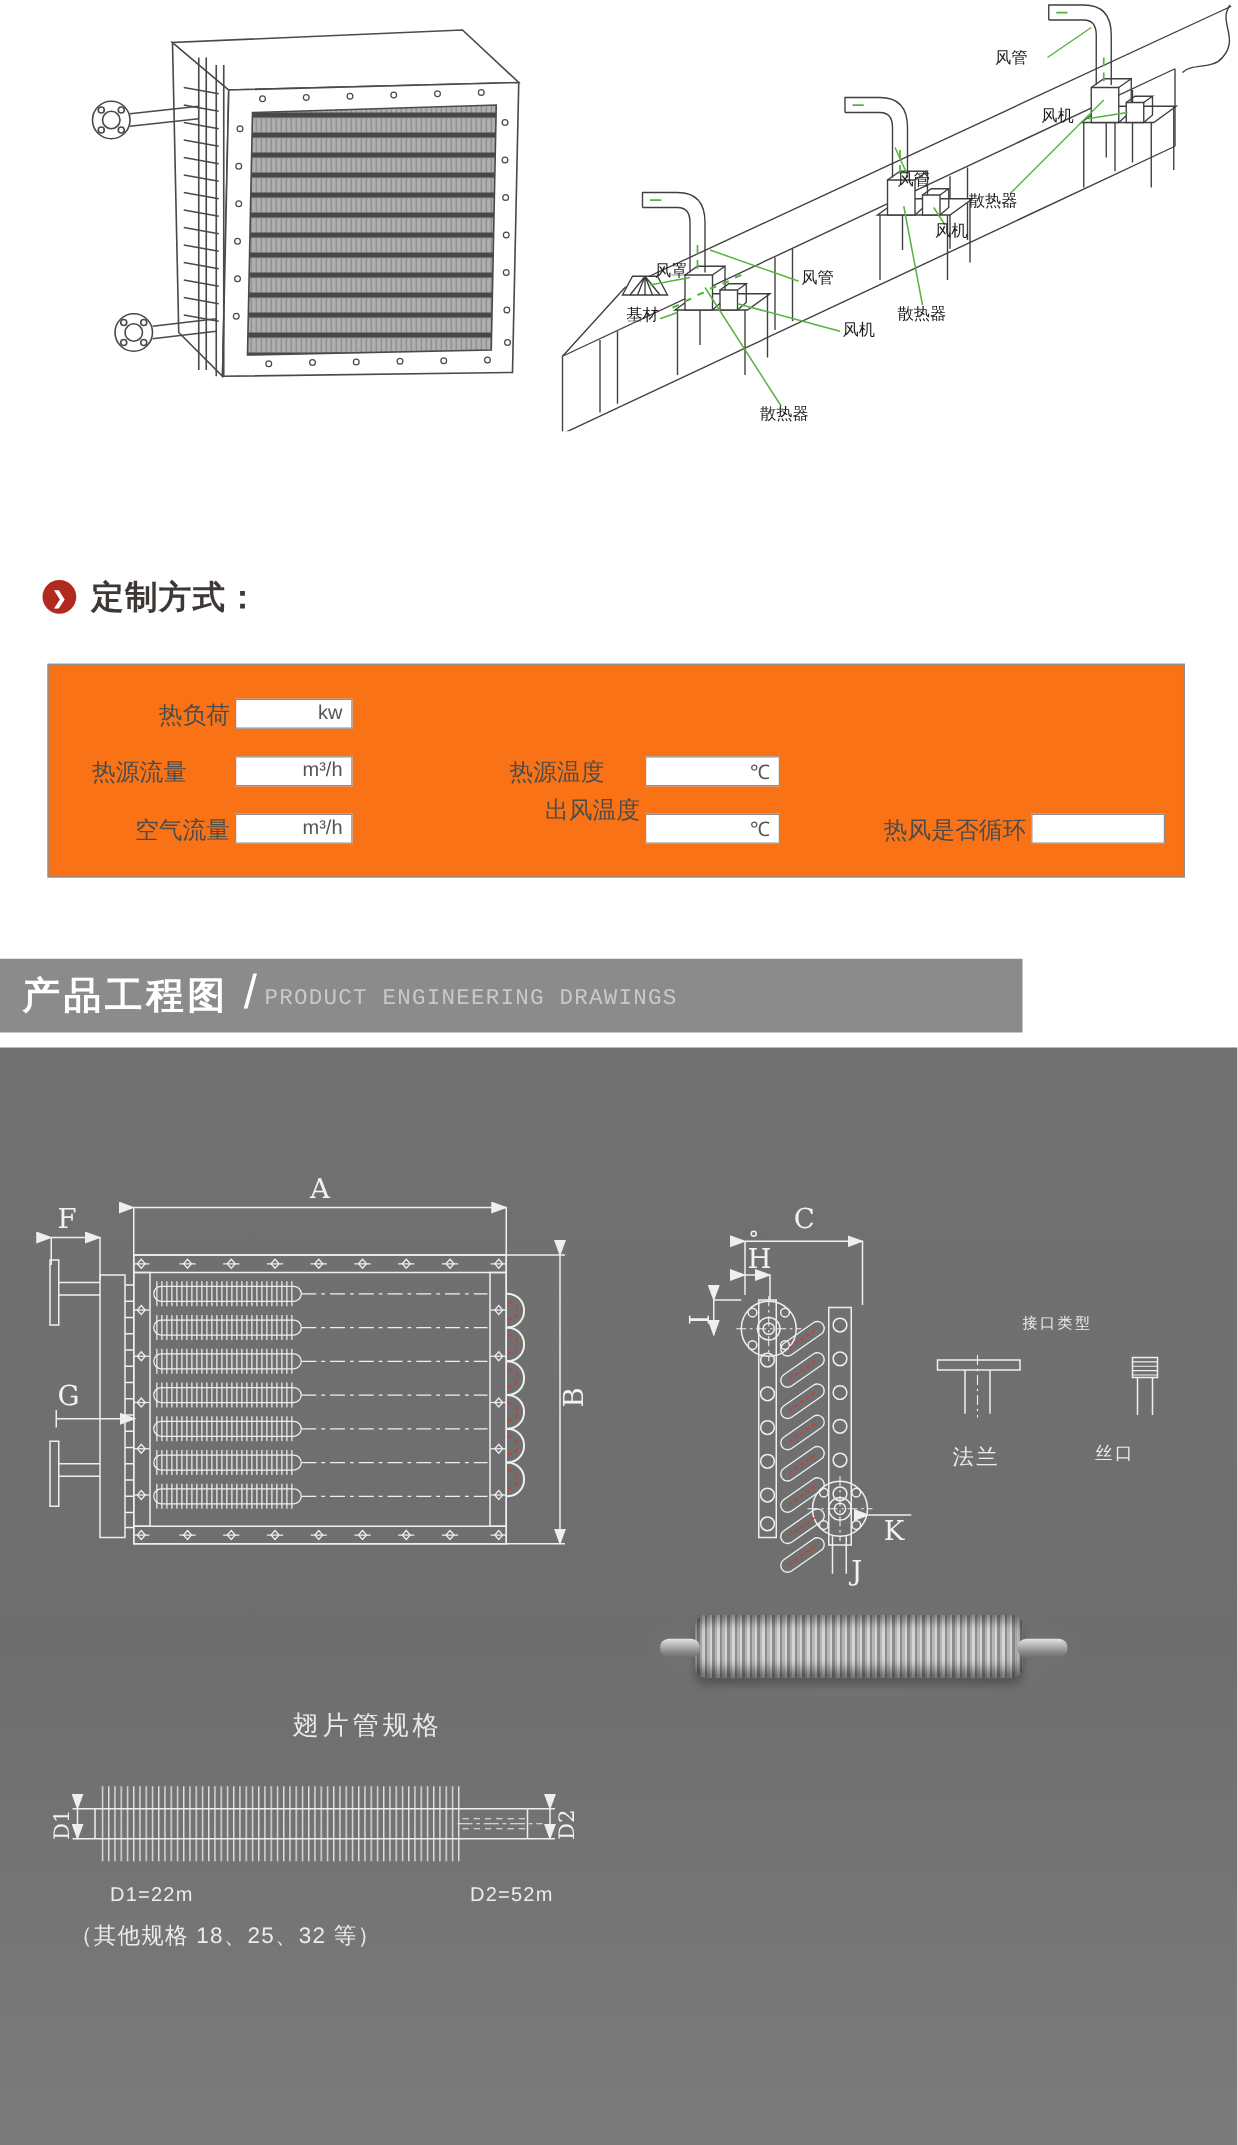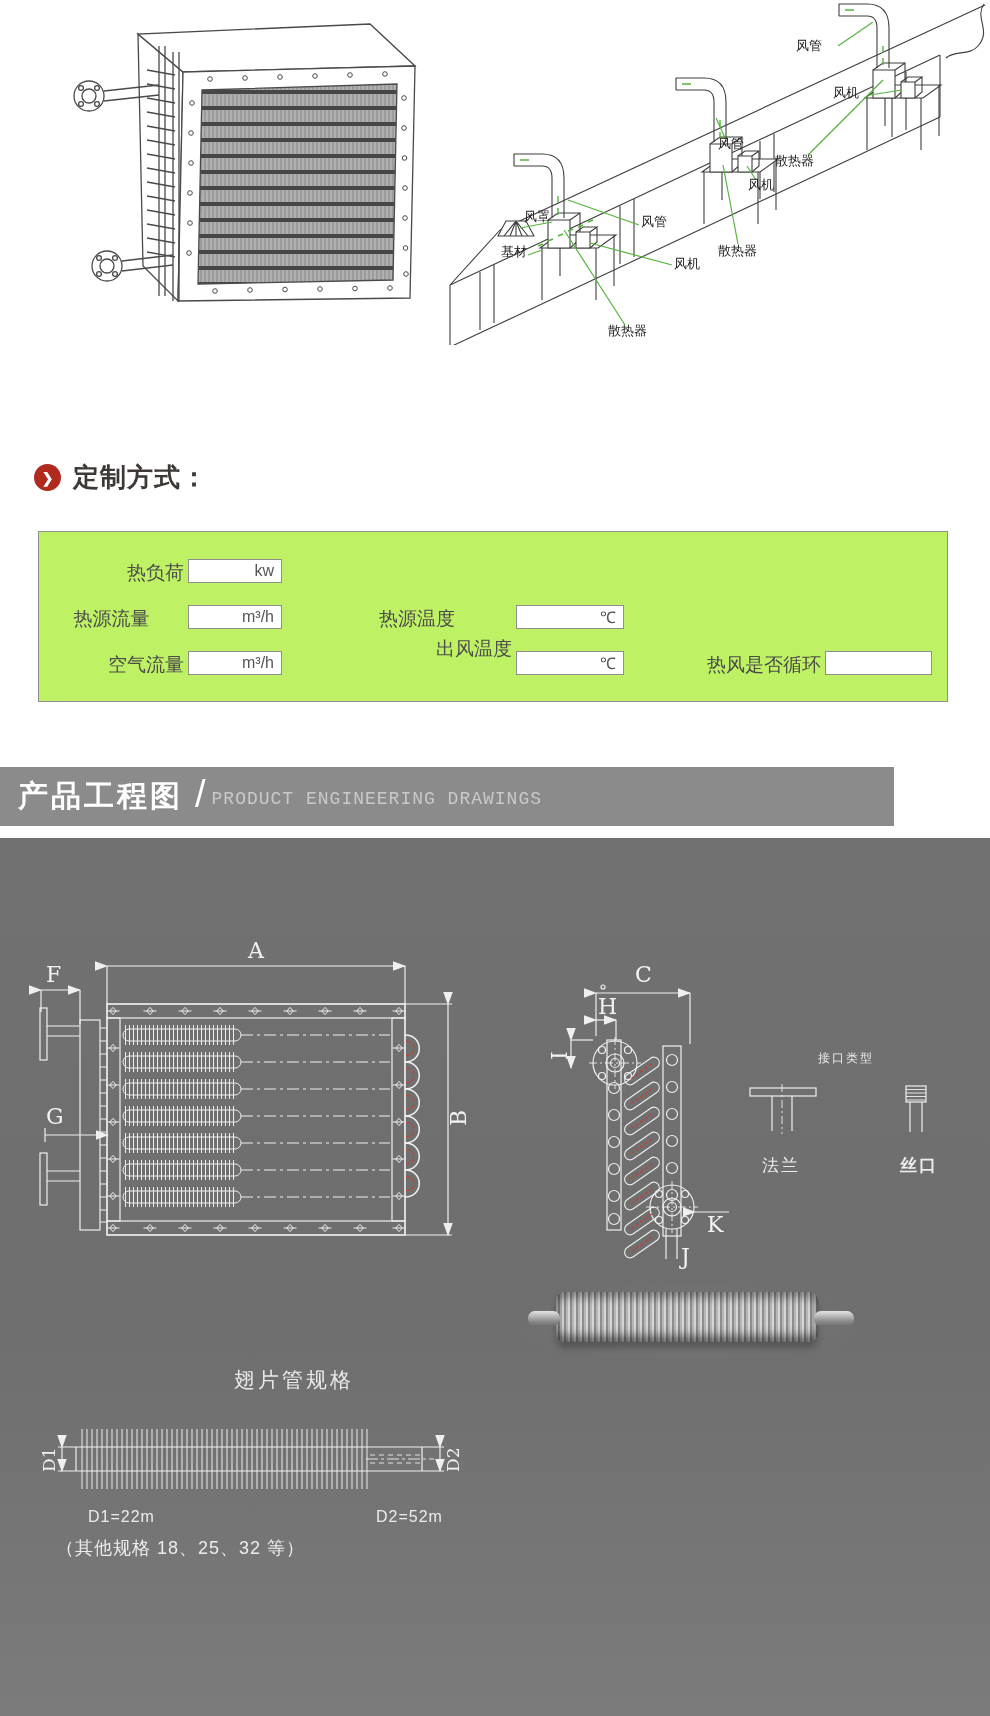--- a/index.html
+++ b/index.html
@@ -16,39 +16,39 @@
   .diaglabel{font-size:13px;fill:#1c1c1c;}
 
   
   .custom-row{left:34px;top:460px;display:flex;align-items:center;}
   .red-icon{width:27px;height:27px;border-radius:50%;background:#b02a20;color:#fff;
     display:flex;align-items:center;justify-content:center;font-size:14px;font-weight:bold;}
   .custom-title{font-size:26px;font-weight:bold;color:#3d3835;margin-left:12px;letter-spacing:1px;}
   .custom-desc{font-size:19px;color:#47433f;margin-left:2px;letter-spacing:2px;}
 
   
-  .form-box{left:38px;top:531px;width:908px;height:169px;border:1px solid #8f8f8f;background:#bef264;}
+  .form-box{left:38px;top:531px;width:908px;height:169px;border:1px solid #8f8f8f;background:#f97316;}
   .f-label{position:absolute;font-size:19px;color:#4c4c4c;height:26px;line-height:26px;}
   .f-input{position:absolute;height:24px;border:1px solid #8f8f8f;background:#fff;
     display:flex;align-items:center;justify-content:flex-end;padding-right:7px;
     font-size:16px;color:#555;box-sizing:border-box;}
 
   
-  .bar{left:0;top:767px;width:894px;height:59px;background:#8b8b8b;display:flex;align-items:center;}
+  .bar{left:0;top:767px;width:818px;height:59px;background:#8b8b8b;display:flex;align-items:center;}
   .bar-cn{font-size:30px;font-weight:bold;color:#ffffff;letter-spacing:3px;margin-left:18px;}
   .bar-slash{font-size:38px;color:#ffffff;font-weight:400;margin:0 6px 4px 12px;}
   .bar-en{font-size:18px;color:#c9c9c9;letter-spacing:1px;margin-bottom:-4px;font-family:Liberation Mono, monospace;}
 
   
   .gray-section{left:0;top:838px;width:990px;height:878px;
     background:linear-gradient(180deg,#717171 0%,#6e6e6e 55%,#7b7b7b 100%);}
   .g-text{position:absolute;color:#ececec;}
   .iface-title{left:818px;top:212px;font-size:12px;letter-spacing:2px;}
   .iface-lab1{left:762px;top:316px;font-size:17px;letter-spacing:2px;}
-  .iface-lab2{left:900px;top:316px;font-size:17px;letter-spacing:2px;font-weight:bold;}
+  .iface-lab2{left:876px;top:316px;font-size:14px;letter-spacing:2px;}
   .fin-title{left:234px;top:528px;font-size:21px;letter-spacing:3px;color:#e9e9e9;}
   .d-spec{font-size:16px;color:#ececec;letter-spacing:1px;}
   .other-specs{left:56px;top:698px;font-size:18px;color:#ececec;letter-spacing:1px;}
 
   
   .photo{left:518px;top:442px;width:345px;height:78px;
     background:radial-gradient(ellipse at 50% 55%, #7a7a7a 0%, rgba(122,122,122,0) 75%);}
   .photo .fins{position:absolute;left:38px;top:12px;width:262px;height:50px;border-radius:9px;
     background:repeating-linear-gradient(90deg,#d6d6d6 0 2px,#8d8d8d 2px 4px,#b7b7b7 4px 6px);
     box-shadow:inset 0 6px 8px rgba(0,0,0,.35), inset 0 -7px 9px rgba(0,0,0,.45), 0 6px 7px rgba(0,0,0,.25);}
@@ -208,21 +208,21 @@
 <div class="abs form-box">
   <span class="f-label" style="left:0;width:145px;top:28px;text-align:right;">热负荷</span>
   <div class="f-input" style="left:149px;top:27px;width:94px;text-align:right;">
     <span>kw</span>
   </div>
 
   <span class="f-label" style="left:0;width:145px;top:74px;text-align:center;">热源流量</span>
   <div class="f-input" style="left:149px;top:73px;width:94px;">
     <span>m³/h</span>
   </div>
-  <span class="f-label" style="left:340px;width:133px;top:74px;text-align:left;">热源温度</span>
+  <span class="f-label" style="left:340px;width:133px;top:74px;text-align:center;">热源温度</span>
   <div class="f-input" style="left:477px;top:73px;width:108px;">
     <span>℃</span>
   </div>
 
   <span class="f-label" style="left:0;width:145px;top:120px;text-align:right;">空气流量</span>
   <div class="f-input" style="left:149px;top:119px;width:94px;">
     <span>m³/h</span>
   </div>
   <span class="f-label" style="left:340px;width:133px;top:104px;text-align:right;">出风温度</span>
   <div class="f-input" style="left:477px;top:119px;width:108px;">

